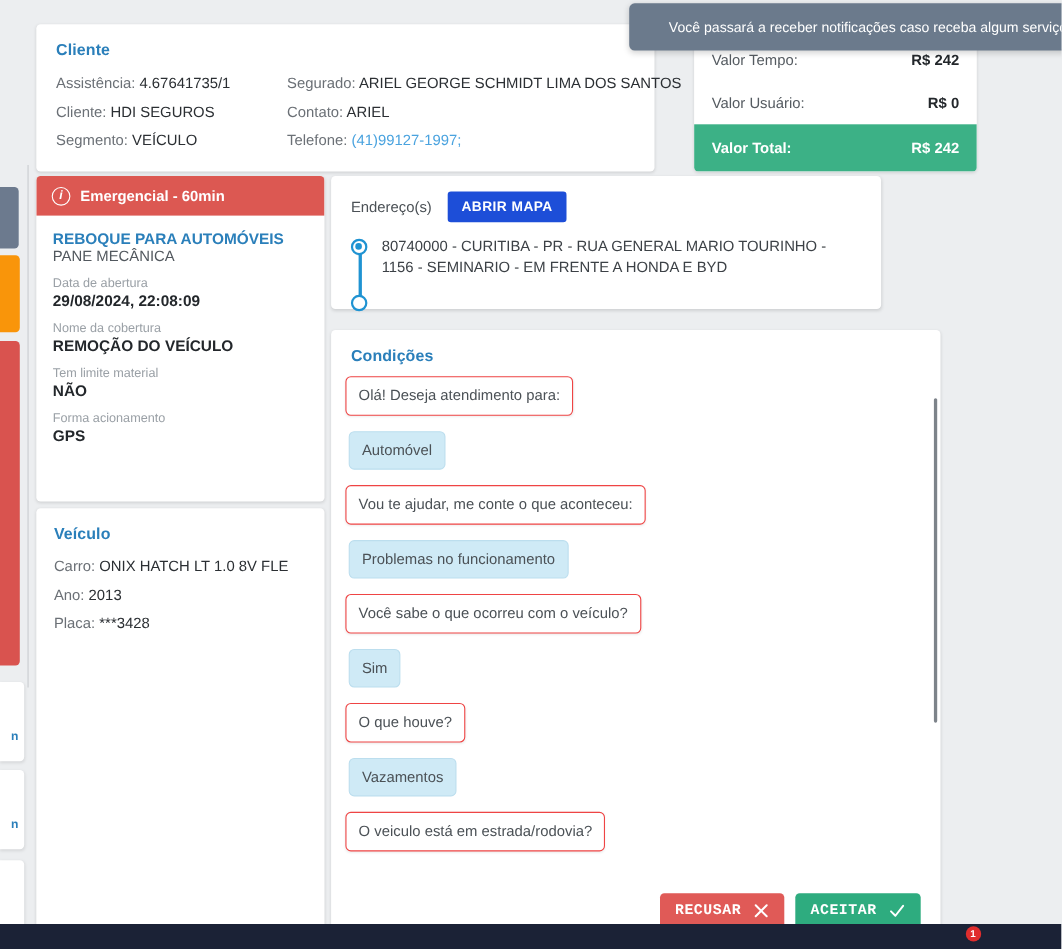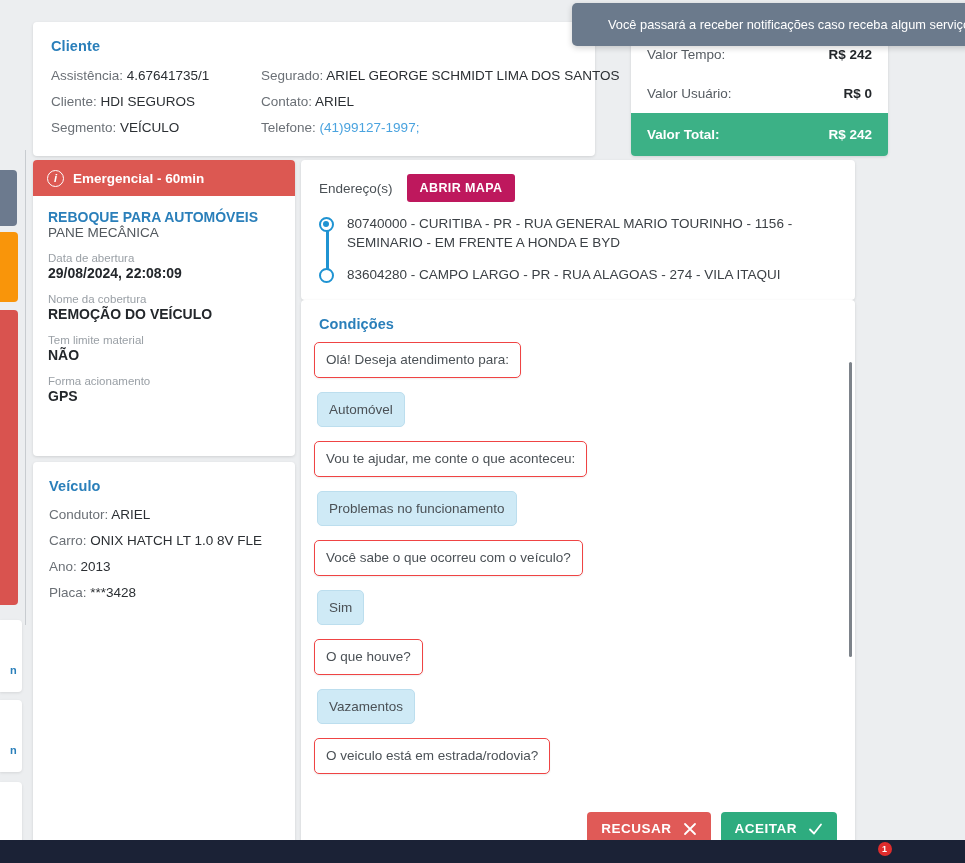--- a/index.html
+++ b/index.html
@@ -100,26 +100,26 @@
 
   
   .vehicle-card {
     position: absolute; left: 0; top: 440px; width: 262px; height: 388px;
     padding: 16px 16px 0 16px;
   }
   .veh-list { margin-top: 13px; display: flex; flex-direction: column; gap: 11px; }
 
   
   .address-card {
-    position: absolute; left: 268px; top: 138px; width: 554px; padding: 14px 18px 16px 18px;
+    position: absolute; left: 268px; top: 138px; width: 500px; padding: 14px 18px 16px 18px;
   }
   .addr-head { display: flex; align-items: center; gap: 14px; }
   .addr-head .lbl { font-size: 13.5px; color: #4b5156; }
   .btn-map {
-    background: #be185d; color: #fff; border: none; border-radius: 3px;
+    background: #1d4ed8; color: #fff; border: none; border-radius: 3px;
     font-size: 12.5px; font-weight: 700; letter-spacing: .4px;
     padding: 7px 13px; cursor: pointer; font-family: inherit;
   }
   .addr-rows { position: relative; margin-top: 12px; padding-left: 28px; }
   .addr-line {
     position: absolute; left: 7px; top: 11px; width: 2.5px; height: 46px; background: #1f93d2;
   }
   .addr-row { display: flex; position: relative; font-size: 13.5px; color: #3c4146; line-height: 1.42; }
   .addr-row + .addr-row { margin-top: 13px; }
   .dot {
@@ -155,24 +155,24 @@
     background: #7d838a; border-radius: 2px;
   }
 
   
   .actions {
     position: absolute; left: 268px; top: 784px; width: 554px; height: 44px;
     display: flex; align-items: center; justify-content: flex-end; gap: 10px;
     padding-right: 18px;
   }
   .btn {
-    border: none; border-radius: 4px; color: #fff; font-family: Liberation Sans, sans-serif;
+    border: none; border-radius: 4px; color: #fff; font-family: Liberation Mono, monospace;
     font-size: 13.5px; font-weight: 700; letter-spacing: .5px;
     padding: 9px 14px; cursor: pointer;
-    display: inline-flex; align-items: flex-end; gap: 11px;
+    display: inline-flex; align-items: flex-start; gap: 11px;
   }
   .btn.refuse { background: #e05a57; }
   .btn.accept { background: #2eac7f; }
   .btn svg { display: block; }
 
   
   .toast {
     position: absolute; left: 572px; top: 3px; width: 400px; height: 43px;
     background: #6b7a8c; border-radius: 5px;
     display: flex; align-items: center; gap: 18px; padding: 0 18px;
@@ -284,24 +284,20 @@
           <div class="lbl">Forma acionamento</div>
           <div class="val">GPS</div>
         </div>
       </div>
     </div>
 
     <div class="card vehicle-card">
       <div class="card-title">Veículo</div>
       <div class="veh-list">
         <div class="kv">
-          <span>Condutor:</span>
-          <b>ARIEL</b>
-        </div>
-        <div class="kv">
           <span>Carro:</span>
           <b>ONIX HATCH LT 1.0 8V FLE</b>
         </div>
         <div class="kv">
           <span>Ano:</span>
           <b>2013</b>
         </div>
         <div class="kv">
           <span>Placa:</span>
           <b>***3428</b>
@@ -315,21 +311,20 @@
         <button class="btn-map">ABRIR MAPA</button>
       </div>
       <div class="addr-rows">
         <div class="addr-line"></div>
         <div class="addr-row">
           <span class="dot filled"></span>
           <span>80740000 - CURITIBA - PR - RUA GENERAL MARIO TOURINHO - 1156 - SEMINARIO - EM FRENTE A HONDA E BYD</span>
         </div>
         <div class="addr-row">
           <span class="dot"></span>
-          <span>83604280 - CAMPO LARGO - PR - RUA ALAGOAS - 274 - VILA ITAQUI</span>
         </div>
       </div>
     </div>
 
     <div class="card cond-card">
       <div class="cond-head">
         <div class="card-title">Condições</div>
       </div>
       <div class="cond-scroll">
         <div class="bubble-row"><span class="bubble q">Olá! Deseja atendimento para:</span></div>

